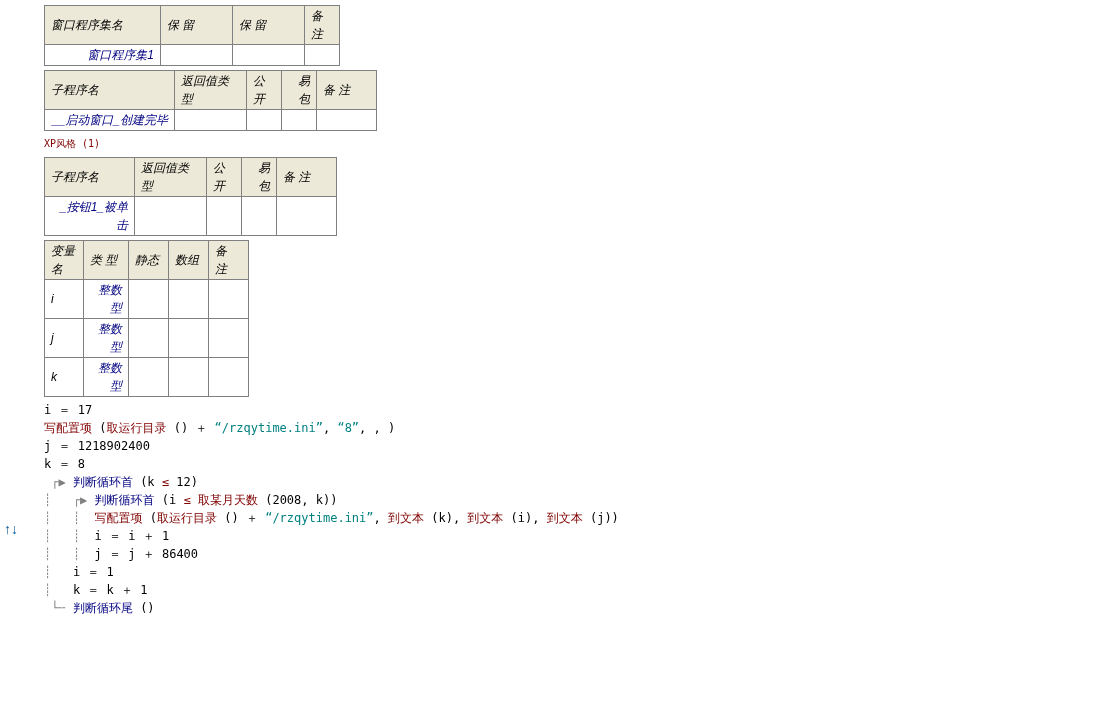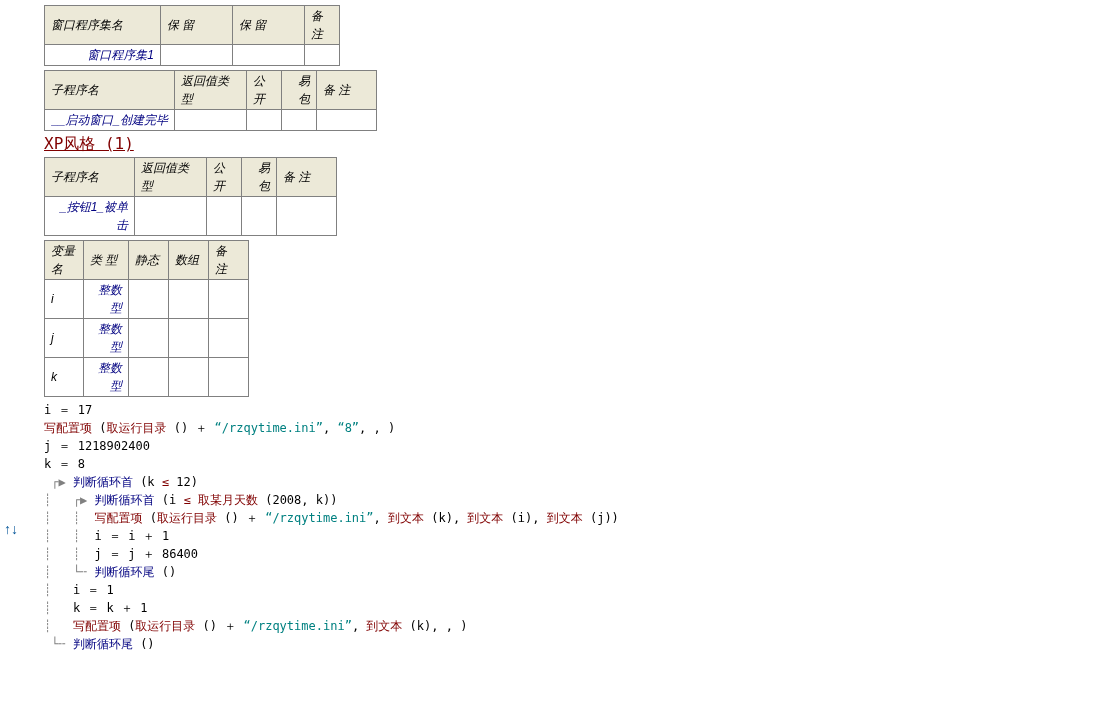--- a/index.html
+++ b/index.html
@@ -16,21 +16,21 @@
     .w-col4 { width:60px; }
     .w-varname { width:39px; }
     .w-vartype { width:45px; }
     .w-var3 { width:40px; }
     .w-var4 { width:40px; }
     .w-var5 { width:40px; }
     .blue { color:#000080;text-align:right; }
     .red { color:#800000; }
     .green { color:#008080; }
     .black { color:#000; }
-    .note { color:#800000; font-size:16px; margin:2px 0 4px;text-decoration:underline; }
+    .note { color:#800000; font-size:10px; margin:2px 0 4px; }
     .code { font-family:"SimSun","宋体",monospace; }
     .tree-line { white-space:pre; font-family:"SimSun","宋体",monospace; color:#808080; }
   </style>
 </head>
 <body>
 
 <span class="gutter">↑↓</span>
 
 <table>
   <tbody>
@@ -125,18 +125,16 @@
 <div class="code">
   <div><span class="black">i</span><span class="black"> ＝ </span><span class="black">17</span></div>
   <div><span class="red">写配置项</span><span> (</span><span class="red">取运行目录</span><span> ()</span><span> ＋ </span><span class="green">“/rzqytime.ini”</span><span>, </span><span class="green">“8”</span><span>, , )</span></div>
   <div><span class="black">j</span><span> ＝ </span><span>1218902400</span></div>
   <div><span class="black">k</span><span> ＝ </span><span>8</span></div>
   <div><span class="tree-line"> ┌▶ </span><span class="blue">判断循环首</span><span> (k </span><span class="red">≤</span><span> 12)</span></div>
   <div><span class="tree-line">┊   ┌▶ </span><span class="blue">判断循环首</span><span> (i </span><span class="red">≤</span><span class="red"> 取某月天数</span><span> (2008, k))</span></div>
   <div><span class="tree-line">┊   ┊  </span><span class="red">写配置项</span><span> (</span><span class="red">取运行目录</span><span> ()</span><span> ＋ </span><span class="green">“/rzqytime.ini”</span><span>, </span><span class="red">到文本</span><span> (k)</span><span>, </span><span class="red">到文本</span><span> (i)</span><span>, </span><span class="red">到文本</span><span> (j))</span></div>
   <div><span class="tree-line">┊   ┊  </span><span>i</span><span> ＝ </span><span>i ＋ 1</span></div>
   <div><span class="tree-line">┊   ┊  </span><span>j</span><span> ＝ </span><span>j ＋ 86400</span></div>
-  <div><span class="tree-line">┊   └╌ </span><span class="blue">判断循环尾</span><span> ()</span></div>
   <div><span class="tree-line">┊   </span><span>i</span><span> ＝ </span><span>1</span></div>
   <div><span class="tree-line">┊   </span><span>k</span><span> ＝ </span><span>k ＋ 1</span></div>
-  <div><span class="tree-line">┊   </span><span class="red">写配置项</span><span> (</span><span class="red">取运行目录</span><span> ()</span><span> ＋ </span><span class="green">“/rzqytime.ini”</span><span>, </span><span class="red">到文本</span><span> (k)</span><span>, , )</span></div>
   <div><span class="tree-line"> └╌ </span><span class="blue">判断循环尾</span><span> ()</span></div>
 </div>
 
 </body></html>

